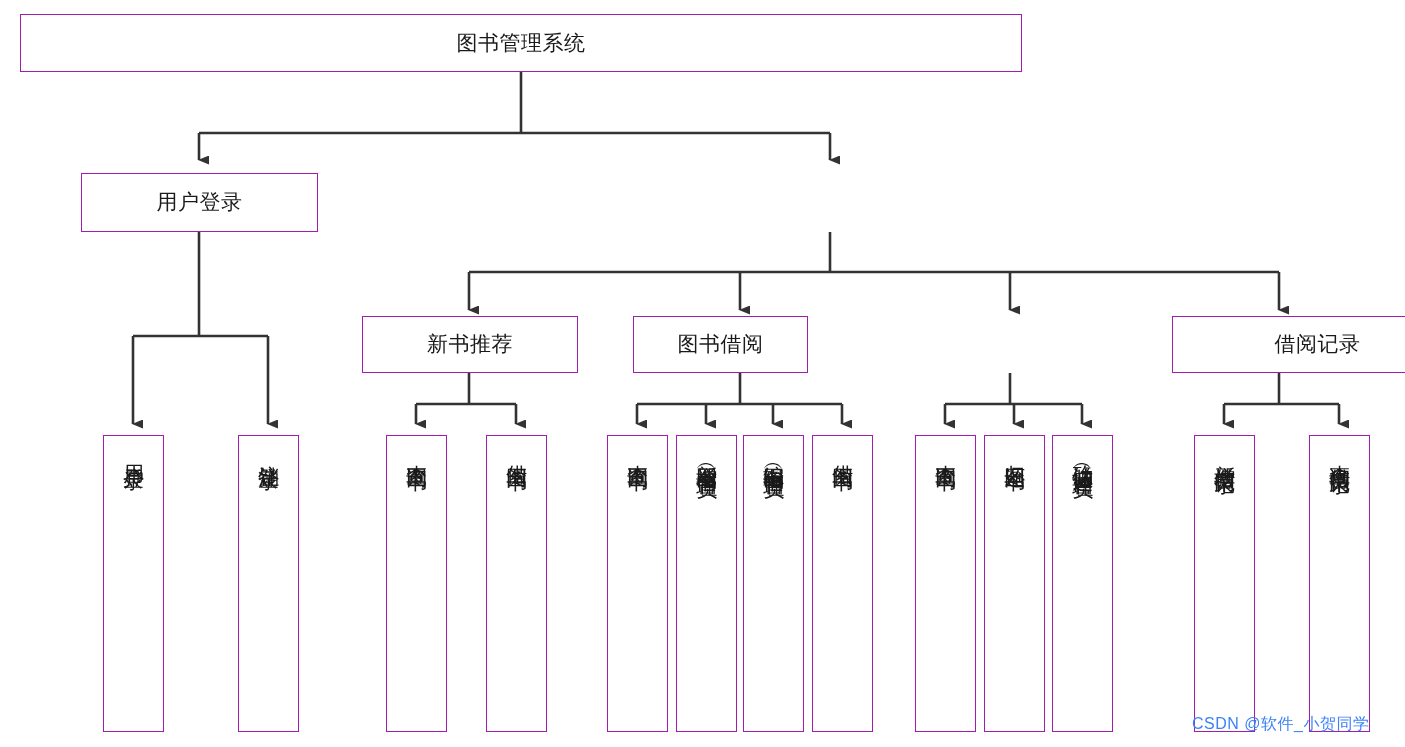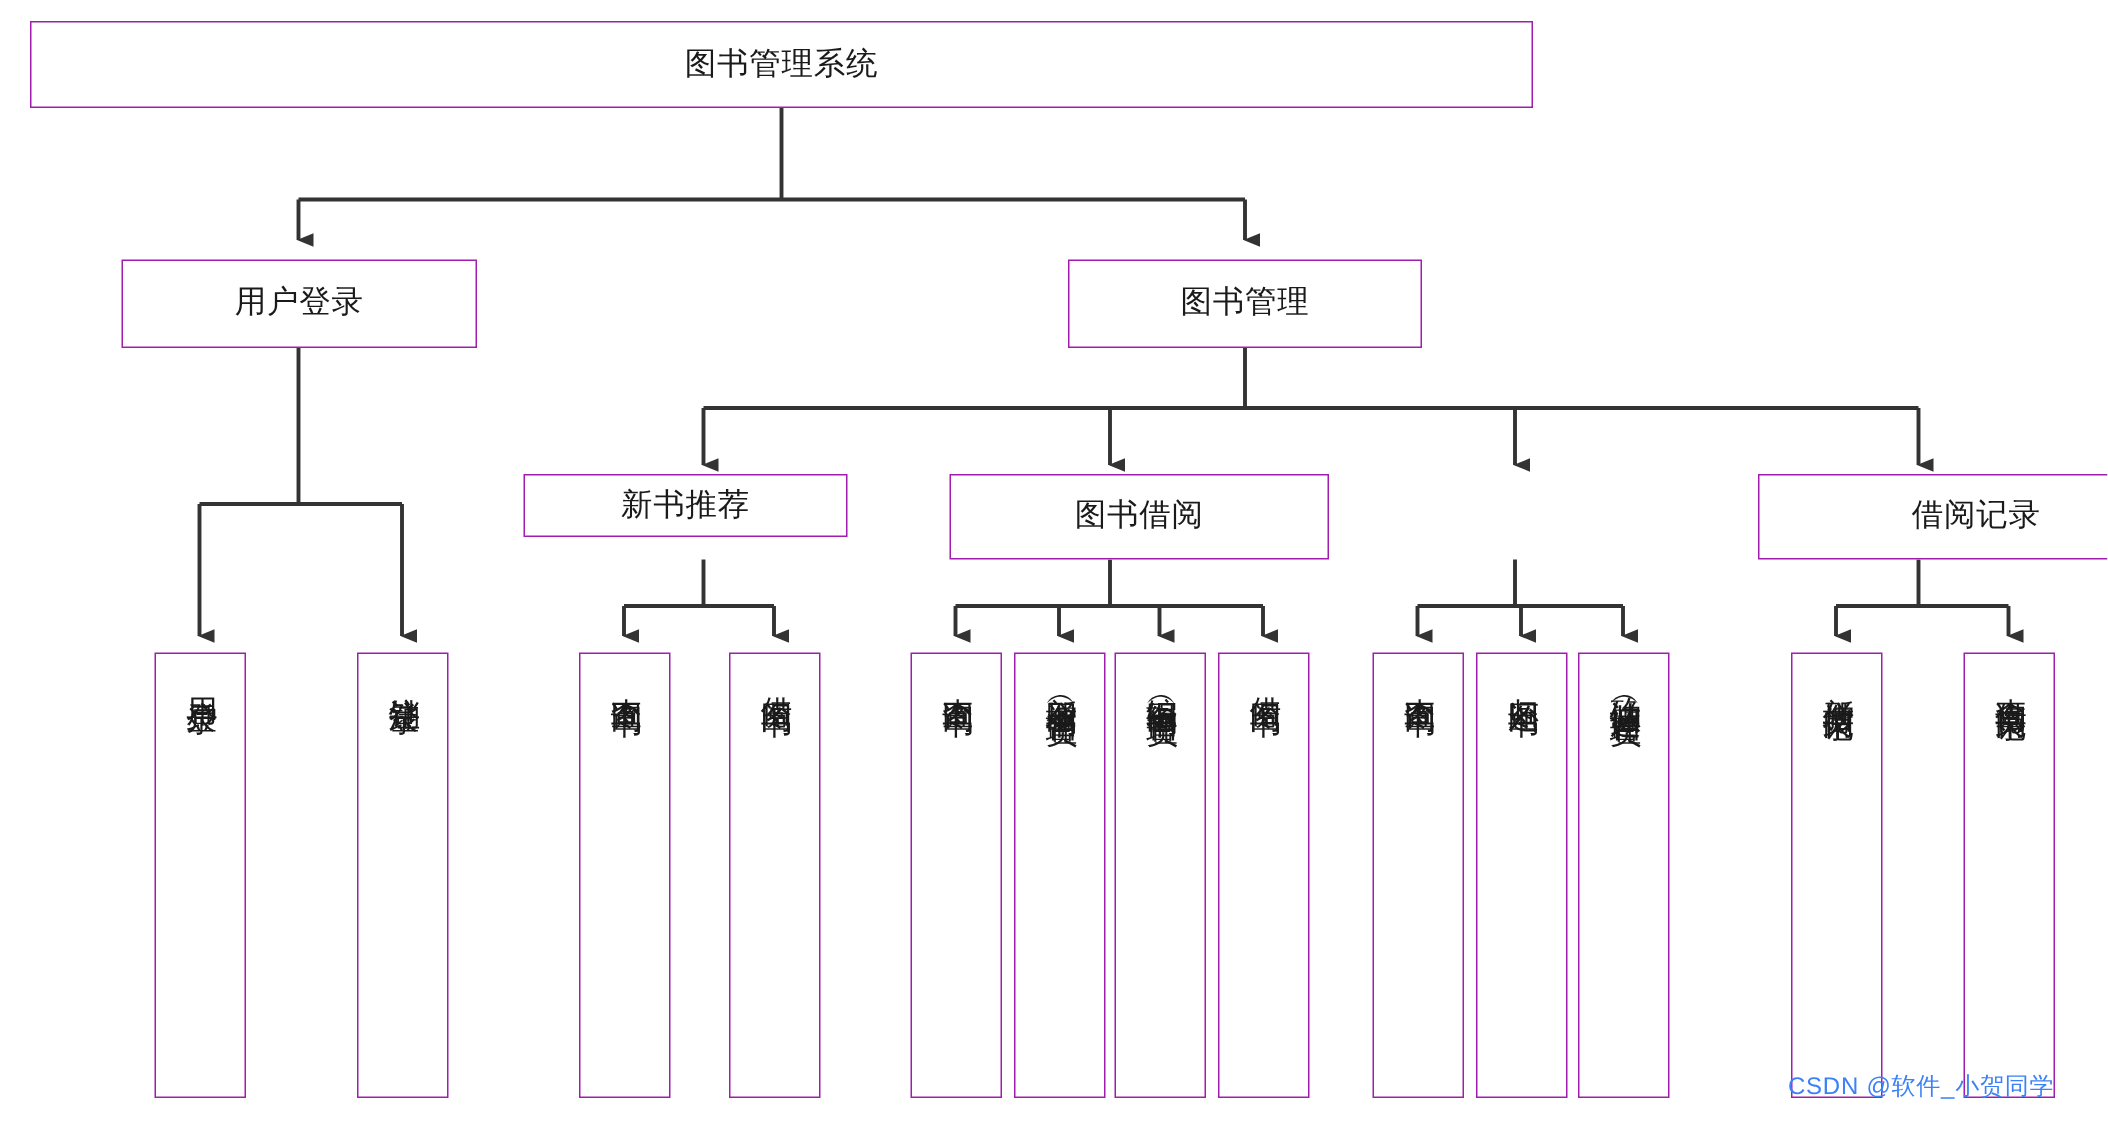--- a/index.html
+++ b/index.html
@@ -123,28 +123,25 @@
     </g>
   </svg>
 
   <div class="node" style="left:20px; top:14px; width:1002px; height:58px;">
     <span class="node-label">图书管理系统</span>
   </div>
 
   <div class="node" style="left:81px; top:173px; width:237px; height:59px;">
     <span class="node-label">用户登录</span>
   </div>
-  <div class="node" style="left:712px; top:173px; width:236px; height:59px;">
-    <span class="node-label">图书管理</span>
-  </div>
 
-  <div class="node" style="left:349px; top:316px; width:216px; height:42px;">
+  <div class="node" style="left:362px; top:316px; width:216px; height:57px;">
     <span class="node-label">新书推荐</span>
   </div>
-  <div class="node" style="left:633px; top:316px; width:253px; height:57px;">
+  <div class="node" style="left:633px; top:316px; width:175px; height:57px;">
     <span class="node-label">图书借阅</span>
   </div>
   <div class="node" style="left:1172px; top:316px; width:261px; height:57px;padding-left:30px;">
     <span class="node-label">借阅记录</span>
   </div>
 
   <div class="node leaf" style="left:103px; top:435px; width:61px; height:297px;">
     <span class="node-label">用户登录</span>
   </div>
   <div class="node leaf" style="left:238px; top:435px; width:61px; height:297px;">

